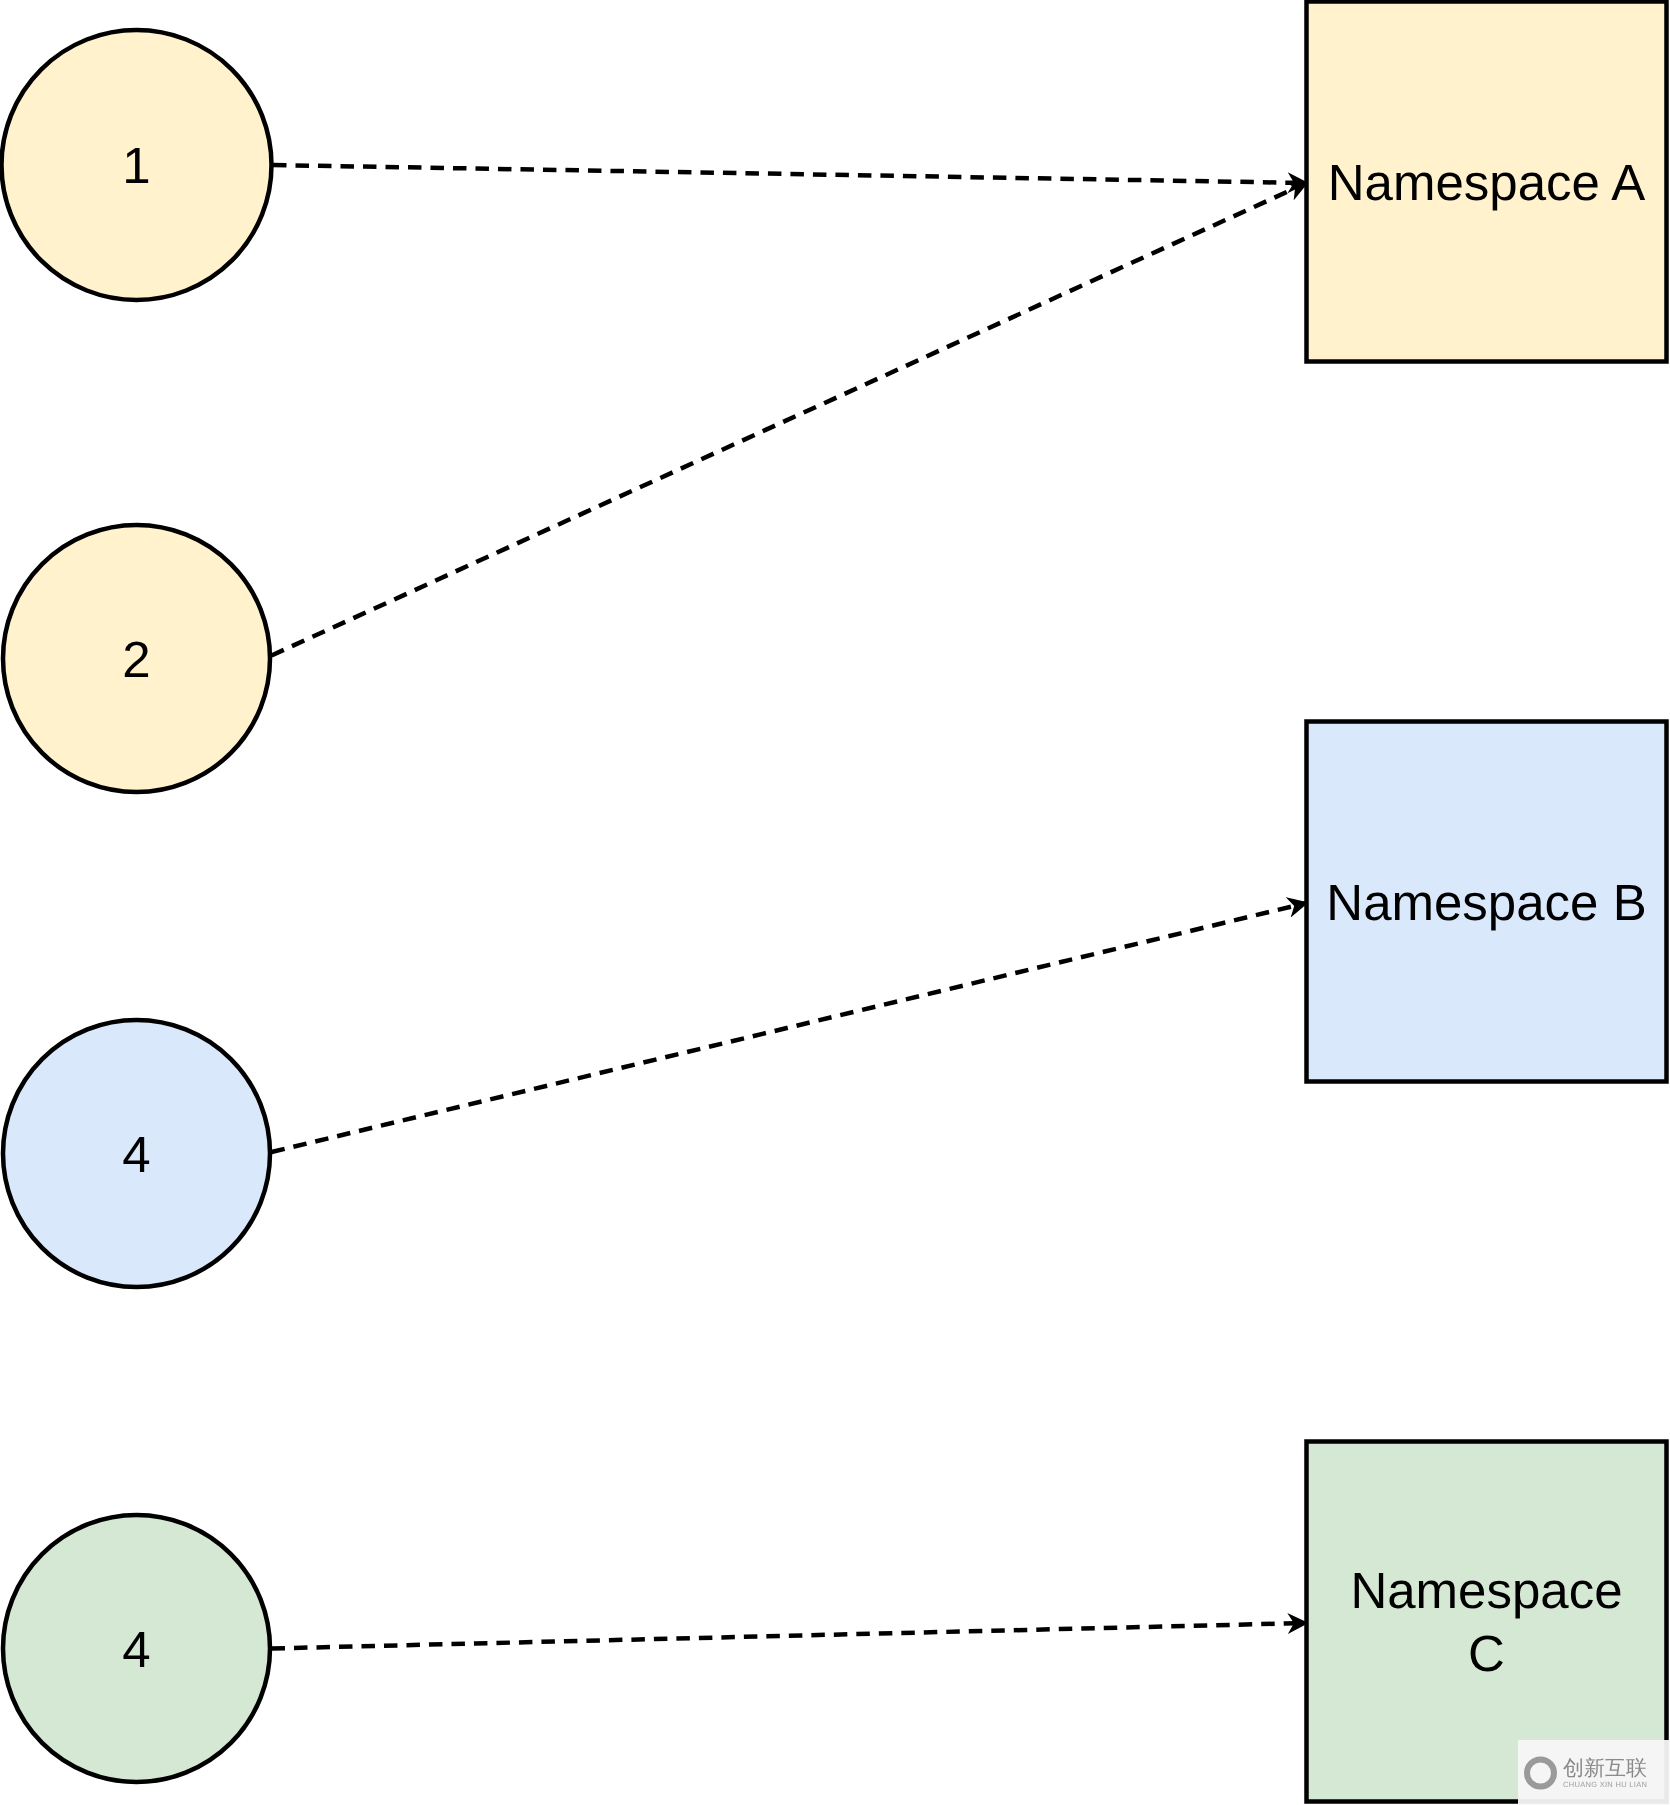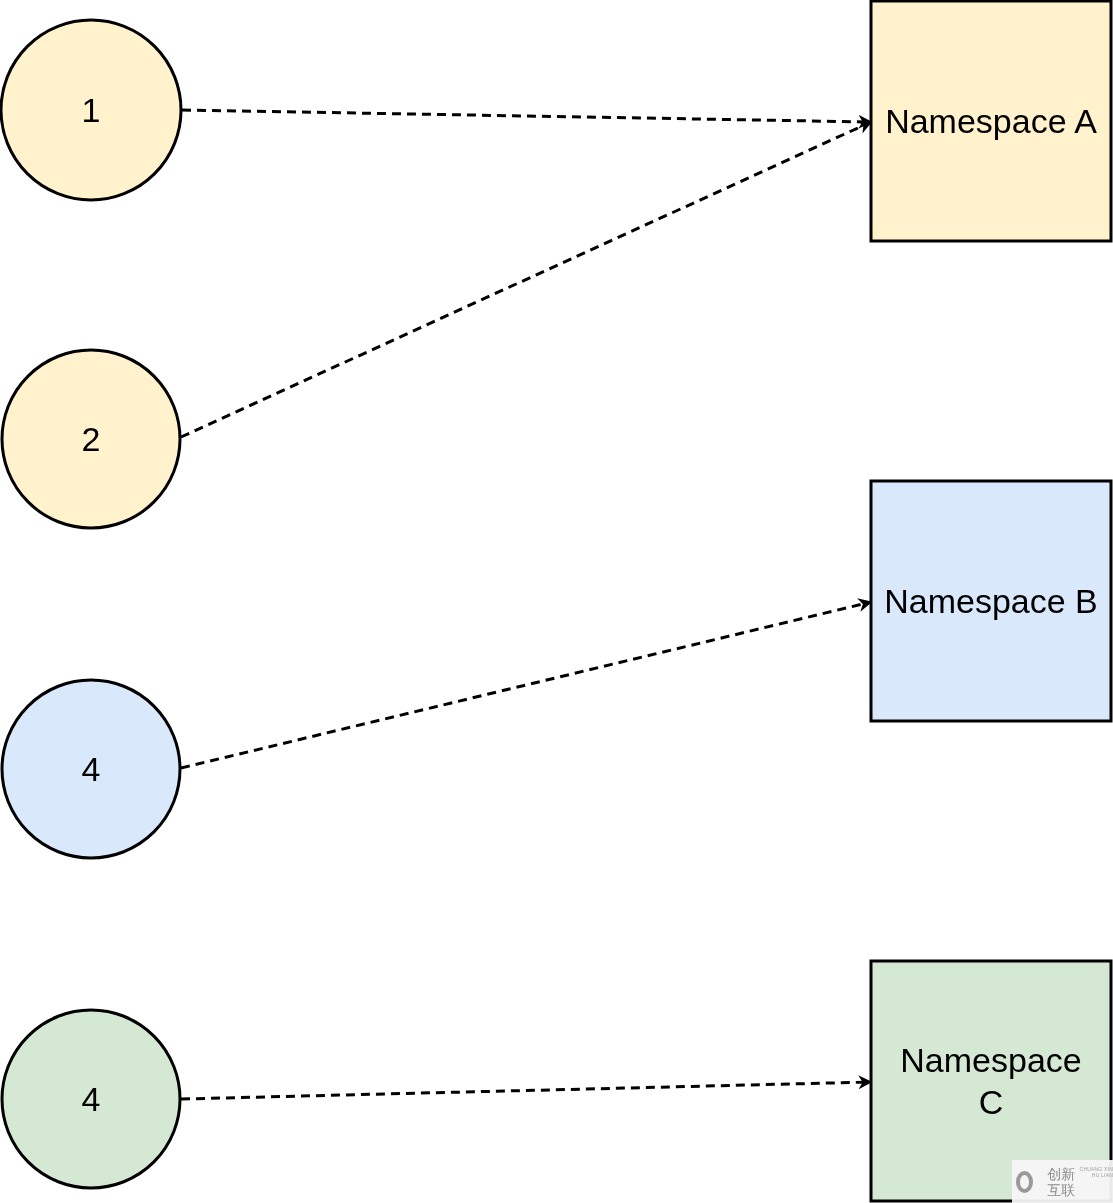--- a/index.html
+++ b/index.html
@@ -1,21 +1,21 @@
 <!DOCTYPE html>
 <html><head>
 <meta charset="utf-8">
 <style>
   html, body { margin:0; padding:0; background:#ffffff; }
   body { width:1113px; height:1203px; position:relative; overflow:hidden; font-family:"Liberation Sans", sans-serif; }
   svg { position:absolute; left:0; top:0; }
   .label { font-family:"Liberation Sans", sans-serif; font-size:34px; fill:#000; }
   .wm { position:absolute; left:1012px; top:1160px; width:101px; height:43px; background:rgba(245,245,245,0.95); display:flex; align-items:center; }
   .wm-logo { width:22px; height:22px; border-radius:50%; border:4px solid #9a9a9a; box-sizing:border-box; margin-left:4px; position:relative; }
-  .wm-text { margin-left:4px; display:flex; flex-direction:row;text-align:right; }
+  .wm-text { margin-left:4px; display:flex; flex-direction:column; }
   .wm-cn { font-family:"DejaVu Sans", sans-serif; font-size:14px; color:#8a8a8a; line-height:16px; }
   .wm-en { font-family:"Liberation Sans", sans-serif; font-size:5px; color:#a0a0a0; letter-spacing:0.2px; }
 </style>
 </head>
 <body>
 
 <svg id="diagram" width="1113" height="1203" viewBox="0 0 1113 1203" xmlns="http://www.w3.org/2000/svg">
   <defs>
     <marker id="arrowhead" viewBox="0 0 20 20" refX="18" refY="10" markerWidth="14" markerHeight="14" markerUnits="userSpaceOnUse" orient="auto">
       <path d="M0,0 L20,10 L0,20 L6,10 Z" fill="#000"></path>

